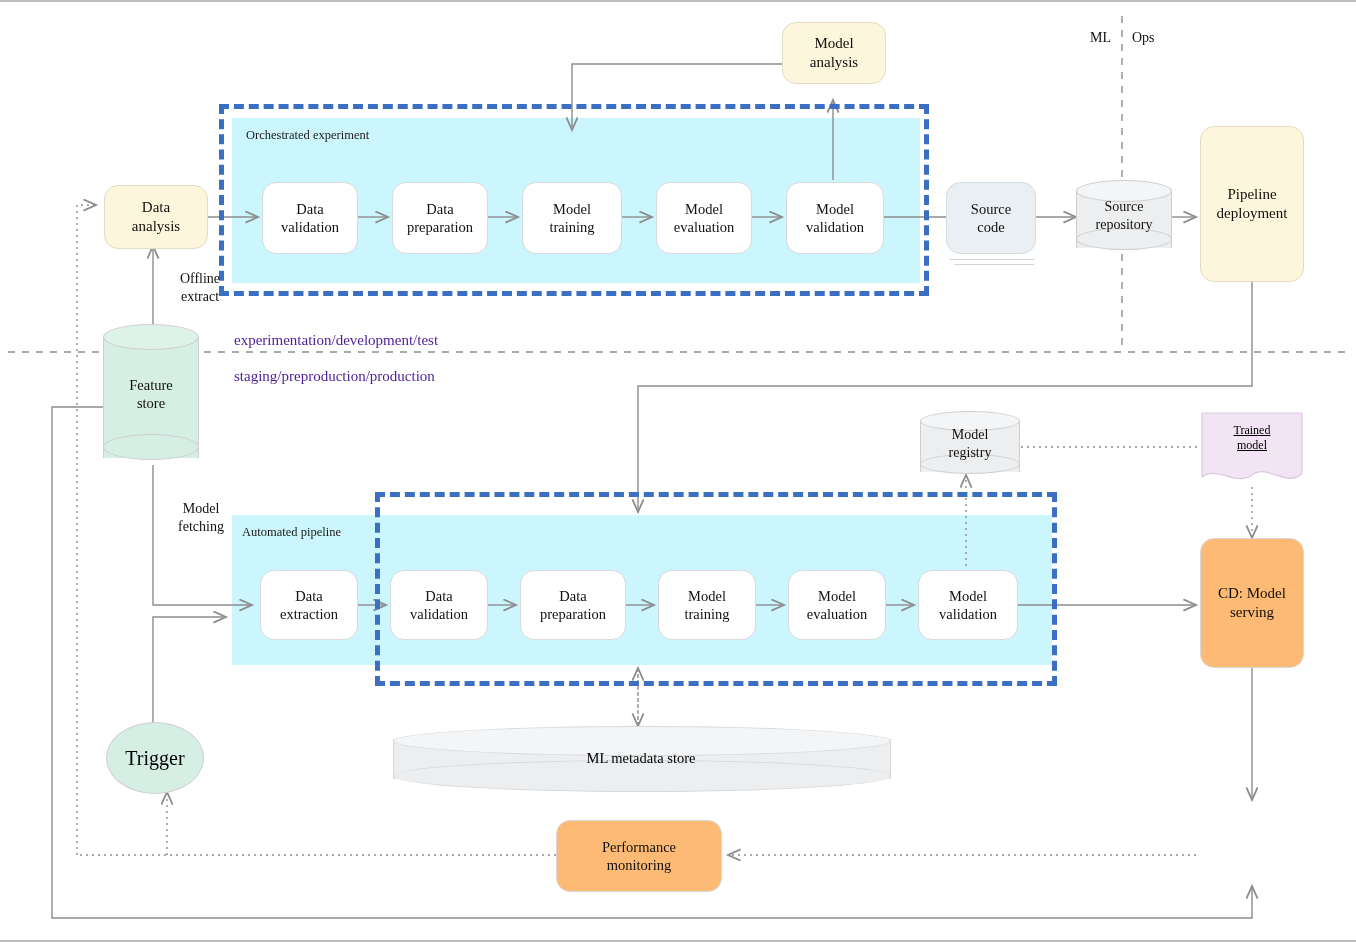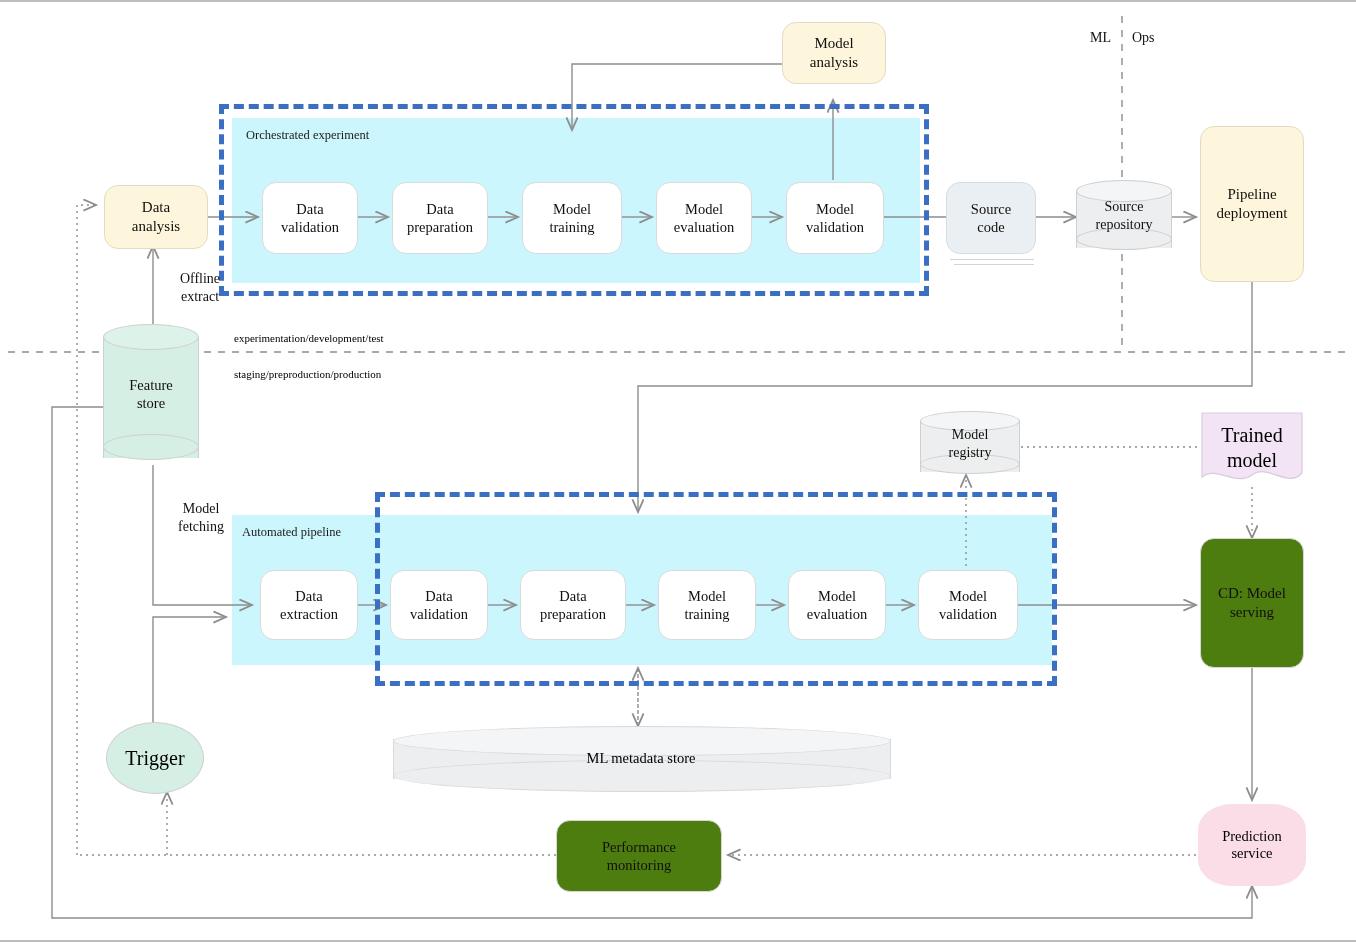--- a/index.html
+++ b/index.html
@@ -6,21 +6,21 @@
   body{font-family:"Liberation Serif", serif;}
   #stage{position:relative;width:1356px;height:942px;background:#fff;overflow:hidden;}
   svg#wires{position:absolute;left:0;top:0;width:1356px;height:942px;pointer-events:none;}
 
   .node{position:absolute;box-sizing:border-box;display:flex;align-items:center;
         justify-content:center;text-align:center;line-height:1.25;color:#12100d;}
   .lbl{white-space:pre-line;border-radius:14px;}
 
   
   .fill-cream{background:#fdf6dd;border:1px solid #e2dcc4;}
-  .fill-cyan{background:#4d7c0f;border:1px solid #d8d8d8;}
+  .fill-cyan{background:#fdba74;border:1px solid #d8d8d8;}
   .fill-white{background:#ffffff;border:1px solid #dadada;}
   .fill-srcgrey{background:#e9eff2;border:1px solid #d6dde0;}
 
   
   .band{position:absolute;background:#ccf6fd;}
   .band-title{position:absolute;font-size:12.5px;color:#1d1b18;}
 
   
   .dashframe{position:absolute;box-sizing:border-box;
              border:5px dashed #3a6fc4;background:transparent;}
@@ -40,21 +40,21 @@
   .ellipse{position:absolute;border-radius:50%;background:#d6efe4;border:1px solid #cfcfcf;
            display:flex;align-items:center;justify-content:center;}
 
   
   .barrel{position:absolute;background:#fbdde8;border-radius:34px/26px;
           display:flex;align-items:center;justify-content:center;text-align:center;}
 
   
   .stackline{position:absolute;height:1px;background:#cfd6da;}
 
-  .divider-label{position:absolute;font-size:11px;color:#000000;white-space:nowrap;}
+  .divider-label{position:absolute;font-size:15px;color:#4c1d95;white-space:nowrap;}
   .edge-label{position:absolute;font-size:14px;color:#12100d;text-align:center;
               line-height:1.25;white-space:pre-line;}
   .mlops-label{position:absolute;font-size:14px;color:#12100d;}
   .frame-top{position:absolute;left:0;right:0;height:2px;background:#bdbdbd;}
   .frame-bot{position:absolute;left:0;right:0;height:2px;background:#bdbdbd;}
 </style>
 </head>
 <body>
 
 <div id="stage">
@@ -217,31 +217,27 @@
     <div class="bot" style="top:43px;height:18px;"></div>
     <div class="top" style="top:0;height:18px;"></div>
     <div class="cap lbl" style="top:15px;font-size:14px;line-height:1.25;">Model
 registry</div>
   </div>
 
   <div style="position:absolute;left:1200px;top:411px;width:104px;height:76px;">
     <svg viewBox="0 0 104 76" style="position:absolute;left:0;top:0;width:104px;height:76px;">
       <path d="M2,2 H102 V62 C88,78 68,52 52,64 C36,76 16,54 2,66 Z" fill="#f2e3f5" stroke="#d8cbdd" stroke-width="1.2"></path>
     </svg>
-    <div class="lbl" style="position:absolute;left:0;top:12px;width:104px;text-align:center;font-size:20px;line-height:1.25;">Trained
+    <div class="lbl" style="position:absolute;left:0;top:12px;width:104px;text-align:center;font-size:12px;line-height:1.25;text-decoration:underline;">Trained
 model</div>
   </div>
 
   <div class="node fill-cyan lbl" style="left:1200px;top:538px;width:104px;height:130px;font-size:15px;">CD: Model
 serving</div>
 
-  <div class="barrel" style="left:1198px;top:804px;width:108px;height:82px;">
-    <span class="lbl" style="font-size:14.5px;">Prediction
-service</span>
-  </div>
 
   <div style="position:absolute;left:393px;top:726px;width:496px;height:66px;">
     <div style="position:absolute;left:0;top:13px;width:496px;height:40px;background:#eceef0;
                 border-left:1px solid #d7d9db;border-right:1px solid #d7d9db;"></div>
     <div style="position:absolute;left:0;top:34px;width:496px;height:30px;border-radius:50%;
                 background:#eceef0;border:1px solid #d7d9db;"></div>
     <div style="position:absolute;left:0;top:0;width:496px;height:28px;border-radius:50%;
                 background:#f4f5f7;border:1px solid #d7d9db;"></div>
     <div style="position:absolute;left:0;top:24px;width:496px;text-align:center;font-size:14.5px;">ML metadata store</div>
   </div>

